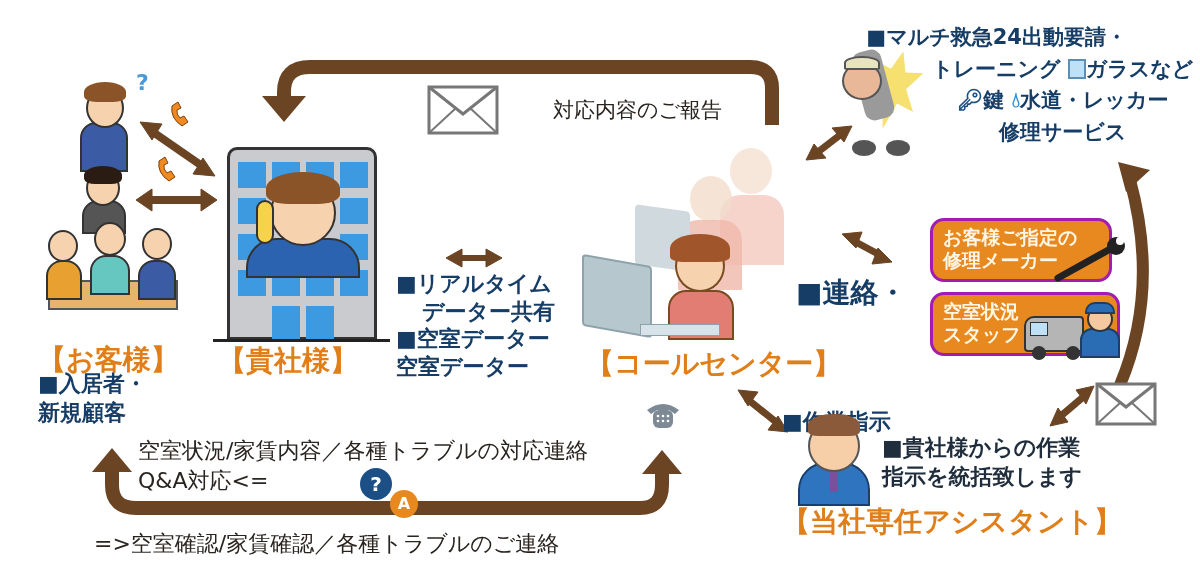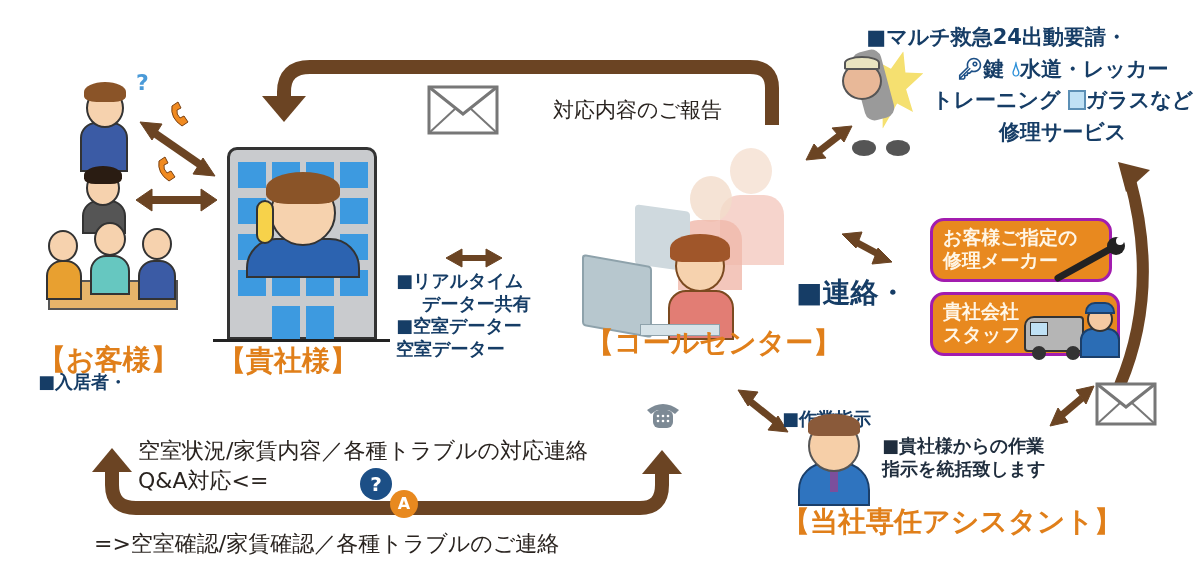--- a/index.html
+++ b/index.html
@@ -4,21 +4,21 @@
 <style>
   * { box-sizing: border-box; margin: 0; padding: 0; }
   html, body { width: 1200px; height: 581px; background: #ffffff; overflow: hidden; }
   body { position: relative; font-family: "DejaVu Sans", "Liberation Sans", sans-serif; color: #1f1f1f; }
   .abs { position: absolute; }
   .txt { font-weight: bold; line-height: 1.15; white-space: nowrap; }
   .navy { color: #163d66; }
   .dark { color: #2a2420; }
   .orange { color: #e07f1a; }
   .lbl-big { font-size: 28px; }
-  .lbl-mid { font-size: 18px; }
+  .lbl-mid { font-size: 22px; }
   .lbl-sm { font-size: 21px; }
   svg { position: absolute; overflow: visible; }
   .orange-box {
     position: absolute; background: #e8891f; border: 3px solid #a21caf;
     border-radius: 14px; color: #fff6e6; font-weight: bold; font-size: 19px;
     line-height: 1.2; padding: 5px 10px;
   }
   .building {
     position: absolute; left: 227px; top: 147px; width: 150px; height: 193px;
     background: #c9cbce; border: 3px solid #333; border-radius: 10px 10px 0 0;
@@ -97,20 +97,21 @@
 <svg style="left:168px;top:100px;width:30px;height:30px;">
   <path d="M4 6 Q2 18 14 26 L20 22 L16 16 L12 18 Q8 14 9 10 L13 8 L10 2 Z" fill="#f08a20" stroke="#7a4010" stroke-width="1"></path>
 </svg>
 <svg style="left:155px;top:155px;width:30px;height:30px;">
   <path d="M4 6 Q2 18 14 26 L20 22 L16 16 L12 18 Q8 14 9 10 L13 8 L10 2 Z" fill="#f08a20" stroke="#7a4010" stroke-width="1"></path>
 </svg>
 
 <div class="abs txt orange lbl-big" style="left:38px;top:344px;">【お客様】</div>
 <div class="abs txt navy lbl-mid" style="left:38px;top:370px;line-height:1.3;">
   <div>■入居者・</div>
+  <div>新規顧客</div>
 </div>
 
 <div class="building">
   <div class="win" style="left:8px;top:12px;"></div>
     <div class="win" style="left:42px;top:12px;"></div>
     <div class="win" style="left:76px;top:12px;"></div>
     <div class="win" style="left:110px;top:12px;"></div>
   <div class="win" style="left:8px;top:48px;"></div>
     <div class="win" style="left:110px;top:48px;"></div>
   <div class="win" style="left:8px;top:84px;"></div>
@@ -153,60 +154,60 @@
   <div class="abs" style="left:98px;top:80px;width:64px;height:70px;border-radius:20px 20px 0 0;background:#f0b8aa;opacity:.8;"></div>
 
   <div class="abs" style="left:55px;top:68px;width:55px;height:60px;background:#cfd9de;border-radius:4px;transform:skewY(8deg);"></div>
   <div class="abs" style="left:2px;top:120px;width:70px;height:72px;background:#b7c7ce;border:2px solid #8ea2ab;border-radius:4px;transform:skewY(10deg);"></div>
 
   <div class="abs" style="left:95px;top:100px;width:50px;height:52px;border-radius:50%;background:#f6d2ae;border:2px solid #7b4a20;"></div>
   <div class="abs" style="left:90px;top:94px;width:60px;height:28px;border-radius:50% 50% 20% 20%;background:#a0562a;"></div>
   <div class="abs" style="left:88px;top:150px;width:66px;height:50px;border-radius:18px 18px 0 0;background:#e27d74;border:2px solid #7b4a20;"></div>
   <div class="abs" style="left:60px;top:184px;width:80px;height:12px;background:#d7e3e8;border:1px solid #8ea2ab;"></div>
 </div>
-<div class="abs txt orange lbl-big" style="left:586px;top:327px;">【コールセンター】</div>
+<div class="abs txt orange lbl-big" style="left:586px;top:348px;">【コールセンター】</div>
 
 <div class="abs" style="left:838px;top:40px;width:90px;height:120px;">
   <div class="abs" style="left:30px;top:10px;width:50px;height:80px;background:#f5e070;transform:rotate(15deg);clip-path:polygon(50% 0,65% 25%,100% 20%,75% 45%,100% 70%,65% 65%,50% 100%,35% 65%,0 70%,25% 45%,0 20%,35% 25%);"></div>
   <div class="abs" style="left:20px;top:10px;width:30px;height:70px;background:#9a9a9a;border-radius:10px;transform:rotate(-15deg);"></div>
   <div class="abs" style="left:4px;top:22px;width:40px;height:38px;border-radius:50%;background:#e8b898;border:2px solid #555;"></div>
   <div class="abs" style="left:6px;top:16px;width:36px;height:14px;border-radius:50% 50% 10% 10%;background:#e9e4c0;border:2px solid #555;"></div>
   <div class="abs" style="left:14px;top:100px;width:24px;height:16px;border-radius:50%;background:#555;"></div>
   <div class="abs" style="left:48px;top:100px;width:24px;height:16px;border-radius:50%;background:#555;"></div>
 </div>
 
 <div class="abs txt navy" style="left:800px;top:22px;font-size:21px;line-height:1.5;text-align:center;">
   <div>■マルチ救急24出動要請・</div>
   <div style="padding-left:132px;">
+    <span>トレーニング</span>
+    <span style="display:inline-block;width:18px;height:20px;background:#bfe1f5;border:2px solid #5b8fb5;vertical-align:-3px;"></span><span>ガラスなど</span>
+  </div>
+  <div style="padding-left:132px;">
     <span style="color:#1c4f86;">🔑︎</span><span>鍵</span>
     <span style="color:#2b8fd8;">💧︎</span><span>水道・レッカー</span>
-  </div>
-  <div style="padding-left:132px;">
-    <span>トレーニング</span>
-    <span style="display:inline-block;width:18px;height:20px;background:#bfe1f5;border:2px solid #5b8fb5;vertical-align:-3px;"></span><span>ガラスなど</span>
   </div>
   <div style="padding-left:132px;">修理サービス</div>
 </div>
 
 <div class="abs txt navy lbl-big" style="left:796px;top:276px;line-height:1.2;font-size:28px;">
   <div>■連絡・</div>
 </div>
 
 <div class="orange-box" style="left:930px;top:218px;width:182px;height:64px;">
   <div>お客様ご指定の</div>
   <div>修理メーカー</div>
 </div>
 <svg style="left:1050px;top:236px;width:80px;height:50px;">
   <line x1="8" y1="42" x2="62" y2="12" stroke="#222" stroke-width="7" stroke-linecap="round"></line>
   <circle cx="66" cy="10" r="9" fill="#222"></circle>
   <circle cx="70" cy="5" r="4" fill="#fff"></circle>
 </svg>
 
 <div class="orange-box" style="left:930px;top:292px;width:190px;height:64px;">
-  <div>貴社会社</div>
+  <div>空室状況</div>
   <div>スタッフ</div>
 </div>
 <div class="abs" style="left:1024px;top:300px;width:100px;height:62px;">
   <div class="abs" style="left:0;top:16px;width:60px;height:36px;background:#b5b5b5;border:2px solid #333;border-radius:10px 4px 4px 4px;"></div>
   <div class="abs" style="left:6px;top:22px;width:18px;height:14px;background:#bfe1f5;border:1px solid #333;"></div>
   <div class="abs" style="left:8px;top:46px;width:14px;height:14px;border-radius:50%;background:#333;"></div>
   <div class="abs" style="left:42px;top:46px;width:14px;height:14px;border-radius:50%;background:#333;"></div>
   <div class="abs" style="left:56px;top:28px;width:40px;height:30px;background:#2b6db5;border:2px solid #1b3f6a;border-radius:12px 12px 0 0;"></div>
   <div class="abs" style="left:63px;top:6px;width:26px;height:26px;border-radius:50%;background:#f4c9a2;border:2px solid #333;"></div>
   <div class="abs" style="left:61px;top:2px;width:30px;height:12px;border-radius:10px 10px 0 0;background:#2b6db5;border:2px solid #1b3f6a;"></div>

